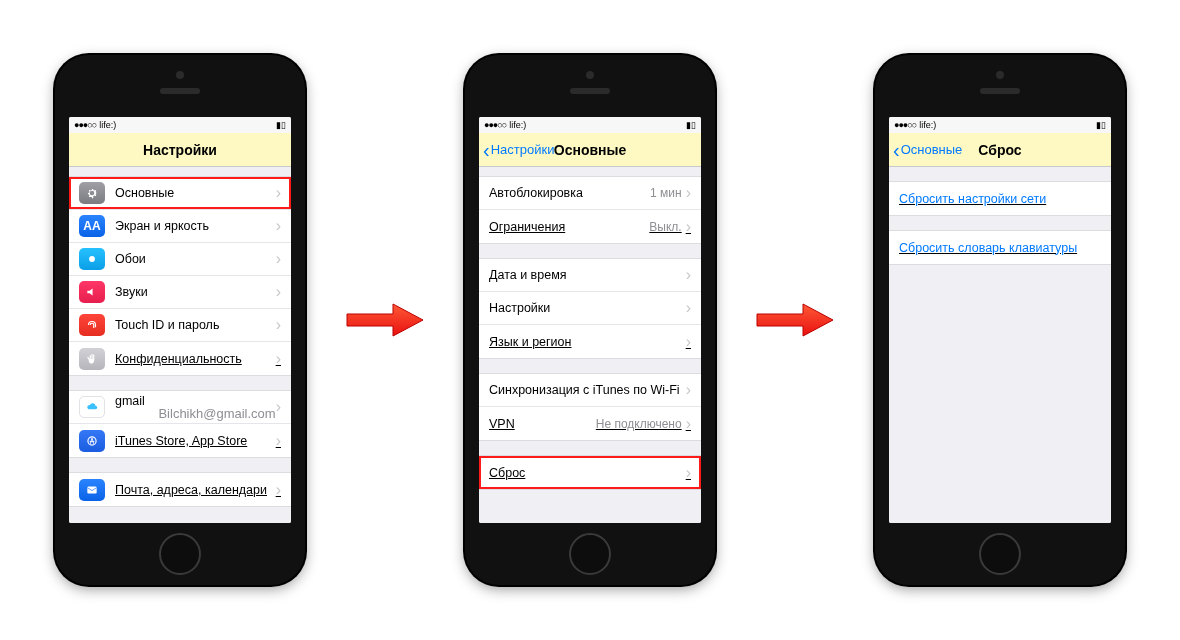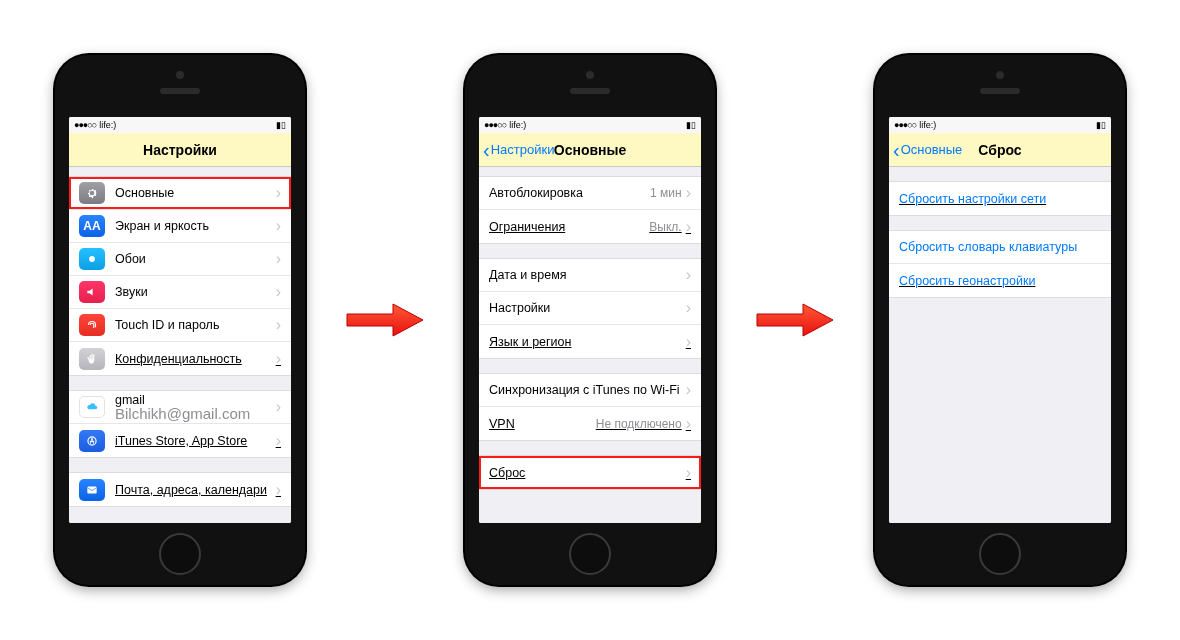--- a/index.html
+++ b/index.html
@@ -143,21 +143,21 @@
   .bg-gray { background: linear-gradient(#9f9fa5,#7b7b82); }
   .bg-blue { background: linear-gradient(#2a84ff,#0a62e6); }
   .bg-cyan { background: linear-gradient(#26c0ff,#0b9fe6); }
   .bg-pink { background: linear-gradient(#ff3667,#e61f4e); }
   .bg-red  { background: linear-gradient(#ff453a,#e62d22); }
   .bg-lgray{ background: linear-gradient(#d1d1d6,#b5b5bb); }
   .bg-white{ background: #fff; border:1px solid #e2e2e6; }
   .bg-navy { background: linear-gradient(#3478f6,#1a5de0); }
   .icon svg { width:14px; height:14px; }
   .icon .glyph { color:#fff; font-size:12px; font-weight:700; }
-  .subtext { font-size:15px; color:#8e8e93; display:block; margin-top:-2px; }
+  .subtext { font-size:13px; color:#8e8e93; display:block; margin-top:-2px;text-align:right; }
 </style>
 </head>
 <body>
 
 <div class="phone">
   <div class="camera"></div>
   <div class="home-btn"></div>
   <div class="screen">
     <div class="status-bar">
       <div class="sb-left">
@@ -378,19 +378,16 @@
     <div class="content">
       <div class="group">
         <div class="row link">
           <span class="label">Сбросить настройки сети</span>
         </div>
       </div>
       <div class="group">
         <div class="row link">
           <span class="label">Сбросить словарь клавиатуры</span>
         </div>
-        <div class="row link">
-          <span class="label">Сбросить геонастройки</span>
-        </div>
       </div>
     </div>
   </div>
 </div>
 
 </body></html>

